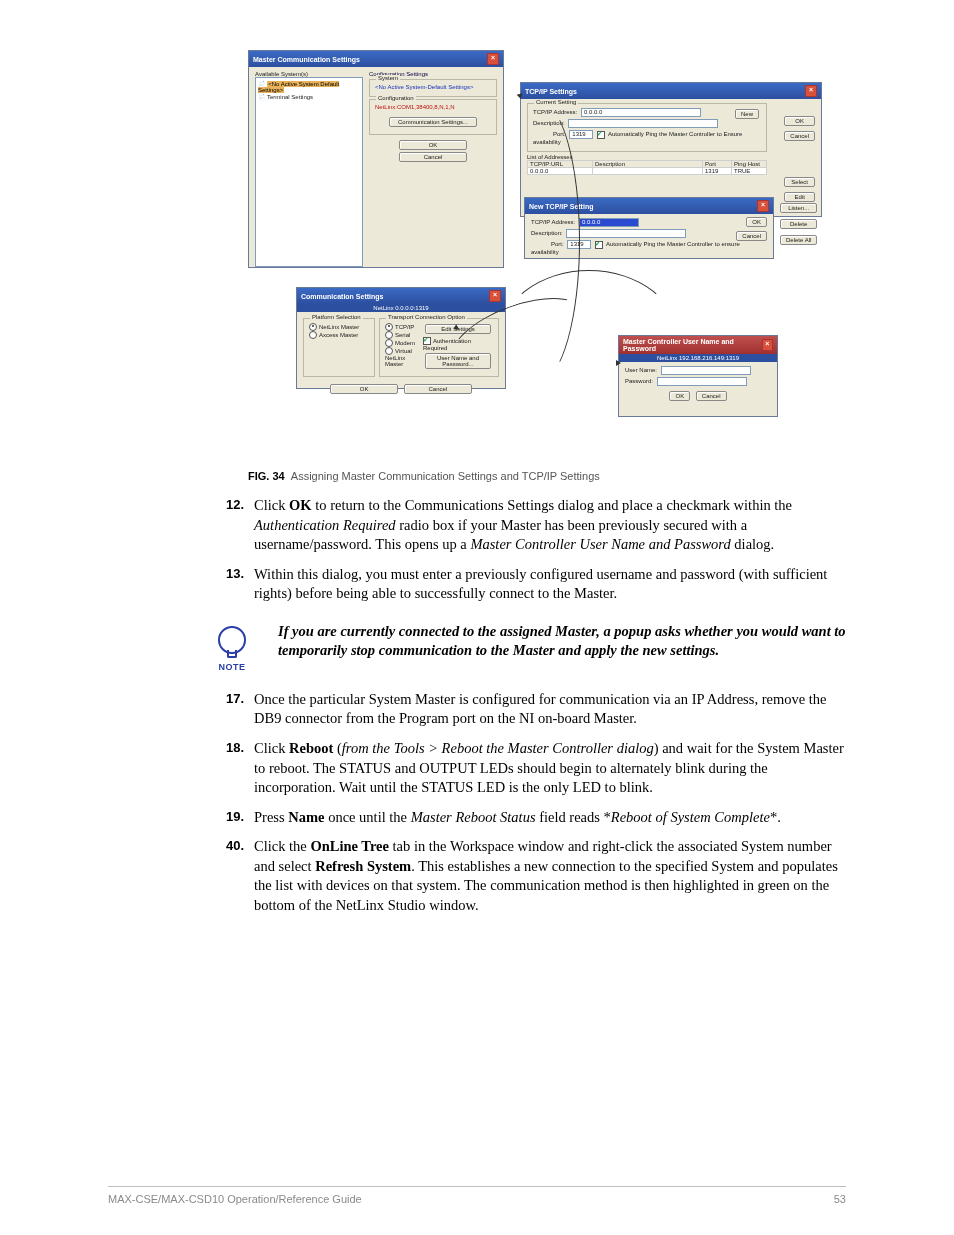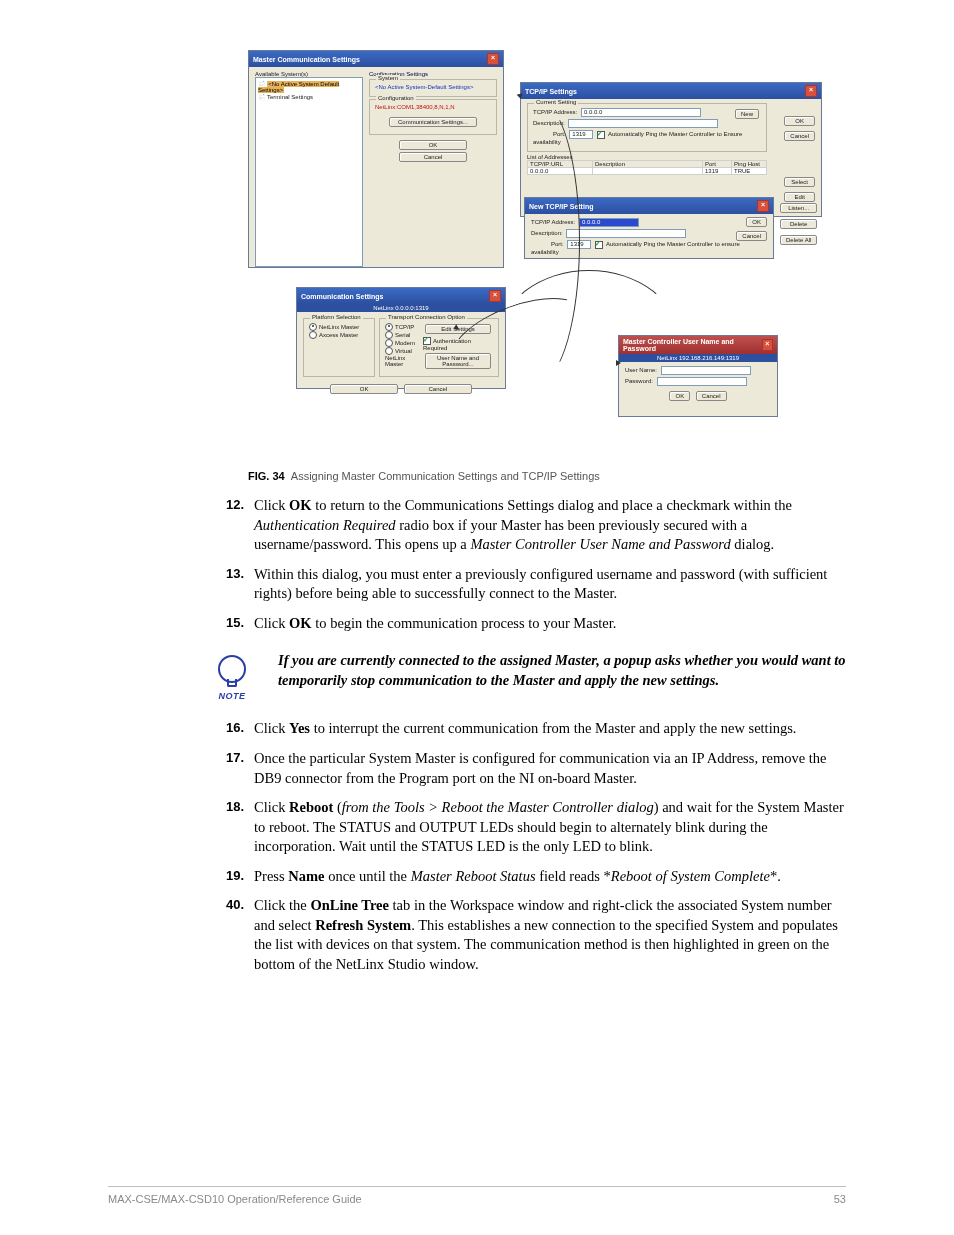--- a/index.html
+++ b/index.html
@@ -184,21 +184,20 @@
     align-items:flex-start;
     margin: 18px 0 18px 0;
   }
   .note-icon {
     width:48px;
     flex:0 0 48px;
     text-align:center;
     margin-left:100px;
     margin-right:22px;
     margin-top:4px;
-    font-style:italic;
   }
   .bulb {
     width:24px;height:24px;
     border:2px solid #2a3ea8;
     border-radius:50%;
     margin:0 auto 2px;
     position:relative;
   }
   .bulb::after{
     content:"";
@@ -424,40 +423,32 @@
 
   <ol class="steps" id="steps-a">
       <li>
         <span class="num">12.</span>
         <span class="txt">Click <b>OK</b> to return to the Communications Settings dialog and place a checkmark within the <i>Authentication Required</i> radio box if your Master has been previously secured with a username/password. This opens up a <i>Master Controller User Name and Password</i> dialog.</span>
       </li>
       <li>
         <span class="num">13.</span>
         <span class="txt">Within this dialog, you must enter a previously configured username and password (with sufficient rights) before being able to successfully connect to the Master.</span>
       </li>
-      <li>
-        <span class="num">15.</span>
-        <span class="txt">Click <b>OK</b> to begin the communication process to your Master.</span>
-      </li>
     </ol>
 
   <div class="note-row">
     <div class="note-icon">
       <div class="bulb"></div>
       <div class="note-label">NOTE</div>
     </div>
     <div class="note-text">If you are currently connected to the assigned Master, a popup asks whether you would want to temporarily stop communication to the Master and apply the new settings.</div>
   </div>
 
   <ol class="steps" id="steps-b">
       <li>
-        <span class="num">16.</span>
-        <span class="txt">Click <b>Yes</b> to interrupt the current communication from the Master and apply the new settings.</span>
-      </li>
-      <li>
         <span class="num">17.</span>
         <span class="txt">Once the particular System Master is configured for communication via an IP Address, remove the DB9 connector from the Program port on the NI on-board Master.</span>
       </li>
       <li>
         <span class="num">18.</span>
         <span class="txt">Click <b>Reboot</b> (<i>from the Tools &gt; Reboot the Master Controller dialog</i>) and wait for the System Master to reboot. The STATUS and OUTPUT LEDs should begin to alternately blink during the incorporation. Wait until the STATUS LED is the only LED to blink.</span>
       </li>
       <li>
         <span class="num">19.</span>
         <span class="txt">Press <b>Name</b> once until the <i>Master Reboot Status</i> field reads *<i>Reboot of System Complete</i>*.</span>

